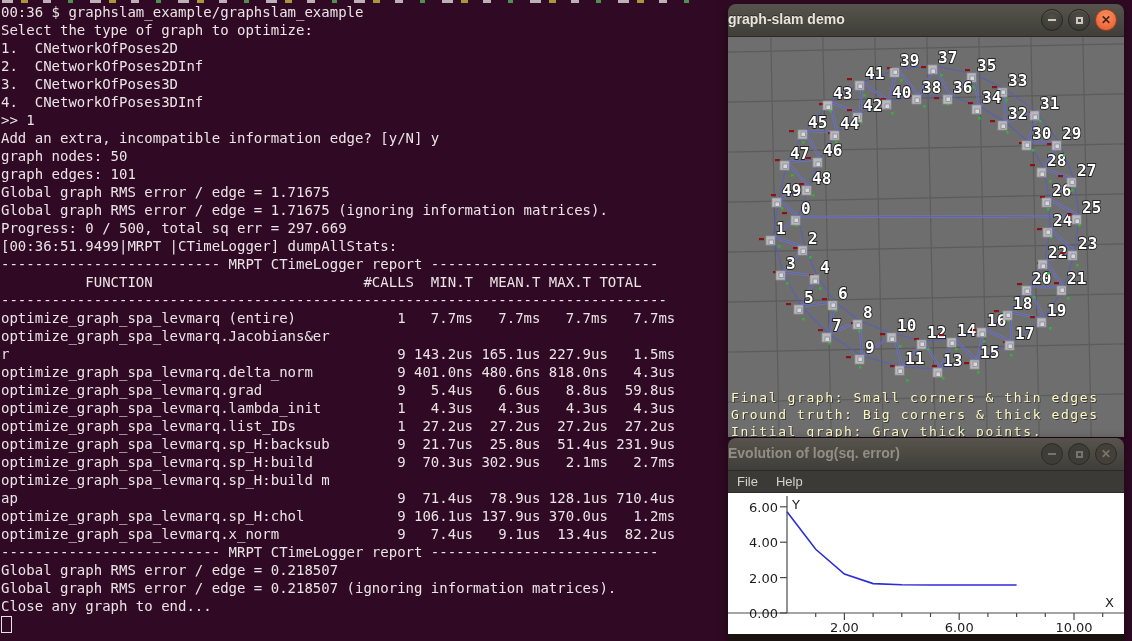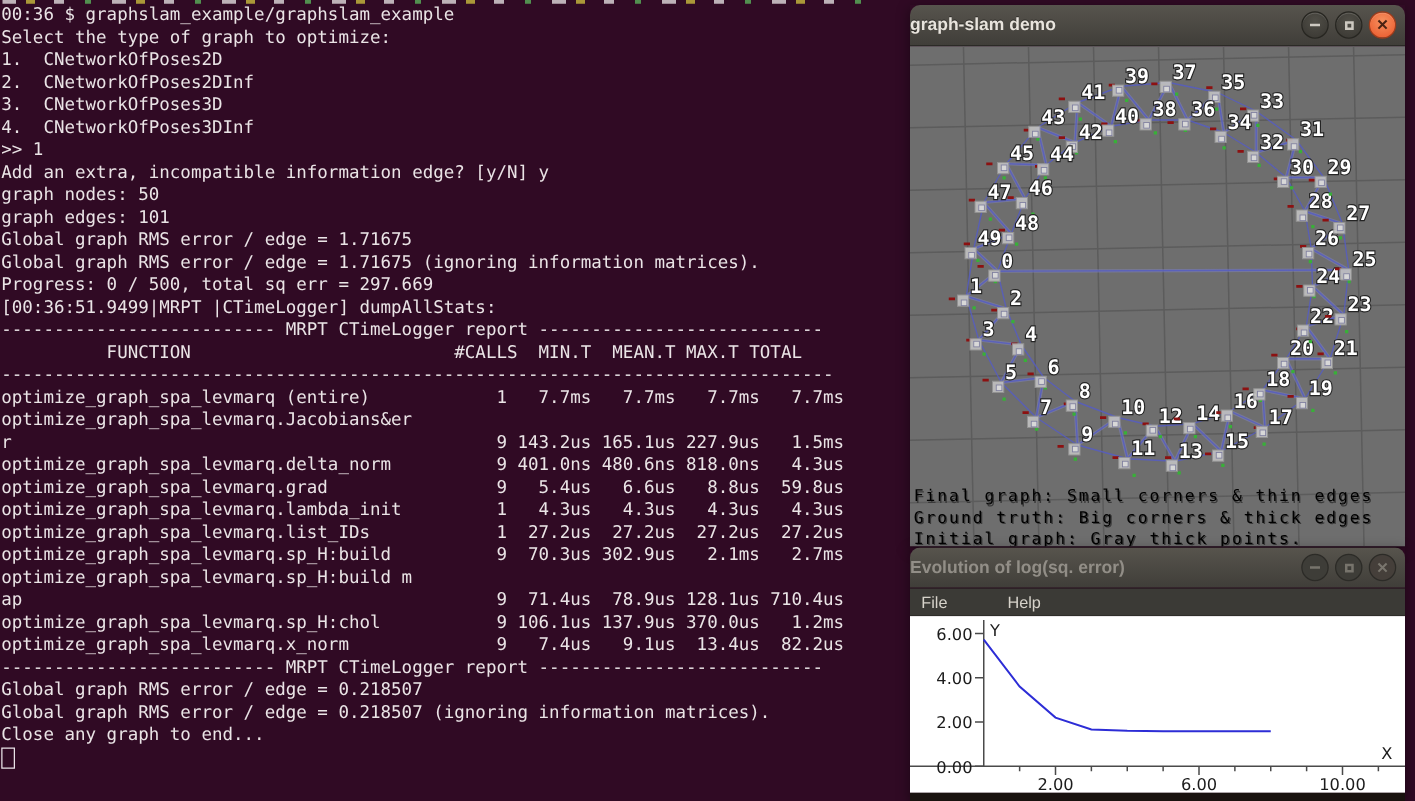--- a/index.html
+++ b/index.html
@@ -58,28 +58,28 @@
   .titlebar.inactive .wbtn .g-min{background:#77746c;}
   .titlebar.inactive .wbtn .g-max{border-color:#77746c;}
   .titlebar.inactive .wbtn.close{background:#453f3a;border-color:#2c2b27;}
   .titlebar.inactive .wbtn.close .g-x{color:#7a766e;}
   
   #gwin{left:728px;top:4px;width:396px;height:433px;}
   .viewport{position:relative;width:396px;height:400px;background:#6e6e6e;overflow:hidden;}
   .vlegend{
     position:absolute;left:3px;top:352px;
     font-family:"DejaVu Sans Mono",monospace;font-size:13px;line-height:17px;
-    color:#000000;letter-spacing:1.6px;white-space:pre;
+    color:#fef9c3;letter-spacing:1.6px;white-space:pre;
     text-shadow:1px 1px 0 #3a3a3a;
   }
   
   #pwin{left:728px;top:438px;width:396px;height:203px;}
   .menubar{
     height:22px;background:#3b3a36;display:flex;align-items:center;
-    border-bottom:1px solid #2e2d29;box-sizing:border-box;gap:30px;
+    border-bottom:1px solid #2e2d29;box-sizing:border-box;
   }
   .menu-item{
     color:#d6d2ca;font-size:13px;padding:2px 9px;cursor:default;
   }
   .plotarea{position:relative;width:396px;height:141px;background:#ffffff;}
   .pwin-bottom{height:7px;background:#19120f;}
 </style>
 </head>
 <body>
 
@@ -105,20 +105,21 @@
         <div class="term-line">-------------------------- MRPT CTimeLogger report ---------------------------</div>
         <div class="term-line">          FUNCTION                         #CALLS  MIN.T  MEAN.T MAX.T TOTAL</div>
         <div class="term-line">-------------------------------------------------------------------------------</div>
         <div class="term-line">optimize_graph_spa_levmarq (entire)            1   7.7ms   7.7ms   7.7ms   7.7ms</div>
         <div class="term-line">optimize_graph_spa_levmarq.Jacobians&amp;er</div>
         <div class="term-line">r                                              9 143.2us 165.1us 227.9us   1.5ms</div>
         <div class="term-line">optimize_graph_spa_levmarq.delta_norm          9 401.0ns 480.6ns 818.0ns   4.3us</div>
         <div class="term-line">optimize_graph_spa_levmarq.grad                9   5.4us   6.6us   8.8us  59.8us</div>
         <div class="term-line">optimize_graph_spa_levmarq.lambda_init         1   4.3us   4.3us   4.3us   4.3us</div>
         <div class="term-line">optimize_graph_spa_levmarq.list_IDs            1  27.2us  27.2us  27.2us  27.2us</div>
+        <div class="term-line">optimize_graph_spa_levmarq.sp_H:backsub        9  21.7us  25.8us  51.4us 231.9us</div>
         <div class="term-line">optimize_graph_spa_levmarq.sp_H:build          9  70.3us 302.9us   2.1ms   2.7ms</div>
         <div class="term-line">optimize_graph_spa_levmarq.sp_H:build m</div>
         <div class="term-line">ap                                             9  71.4us  78.9us 128.1us 710.4us</div>
         <div class="term-line">optimize_graph_spa_levmarq.sp_H:chol           9 106.1us 137.9us 370.0us   1.2ms</div>
         <div class="term-line">optimize_graph_spa_levmarq.x_norm              9   7.4us   9.1us  13.4us  82.2us</div>
         <div class="term-line">-------------------------- MRPT CTimeLogger report ---------------------------</div>
         <div class="term-line">Global graph RMS error / edge = 0.218507</div>
         <div class="term-line">Global graph RMS error / edge = 0.218507 (ignoring information matrices).</div>
         <div class="term-line">Close any graph to end...</div>
         <div class="term-cursor"></div>

